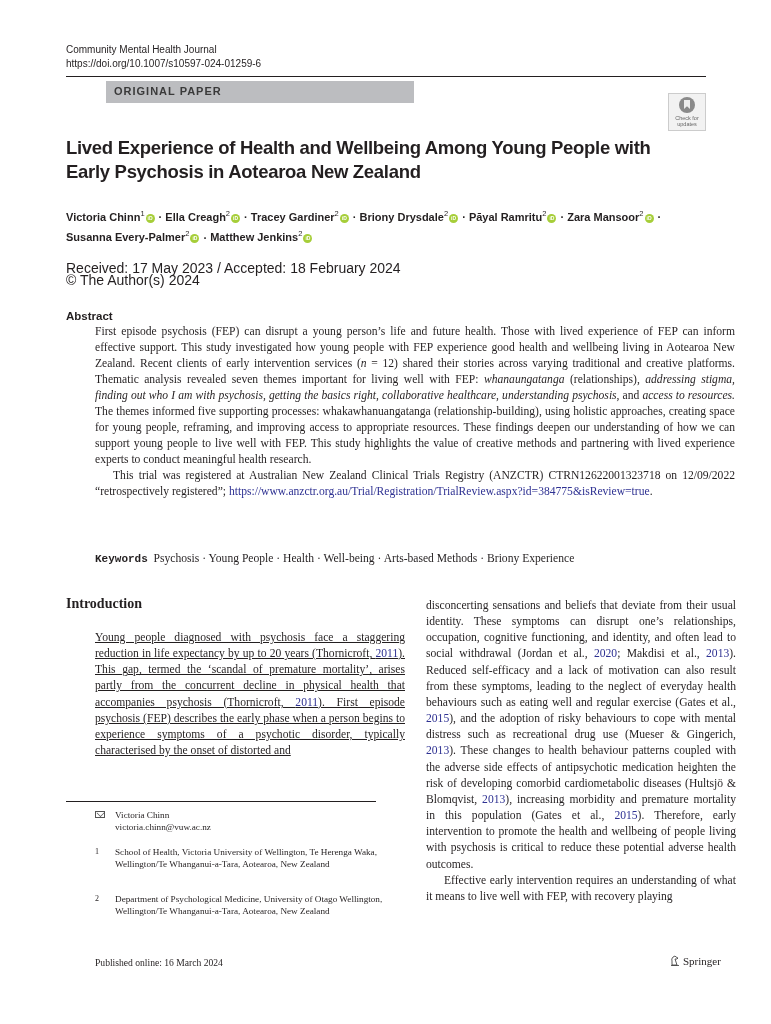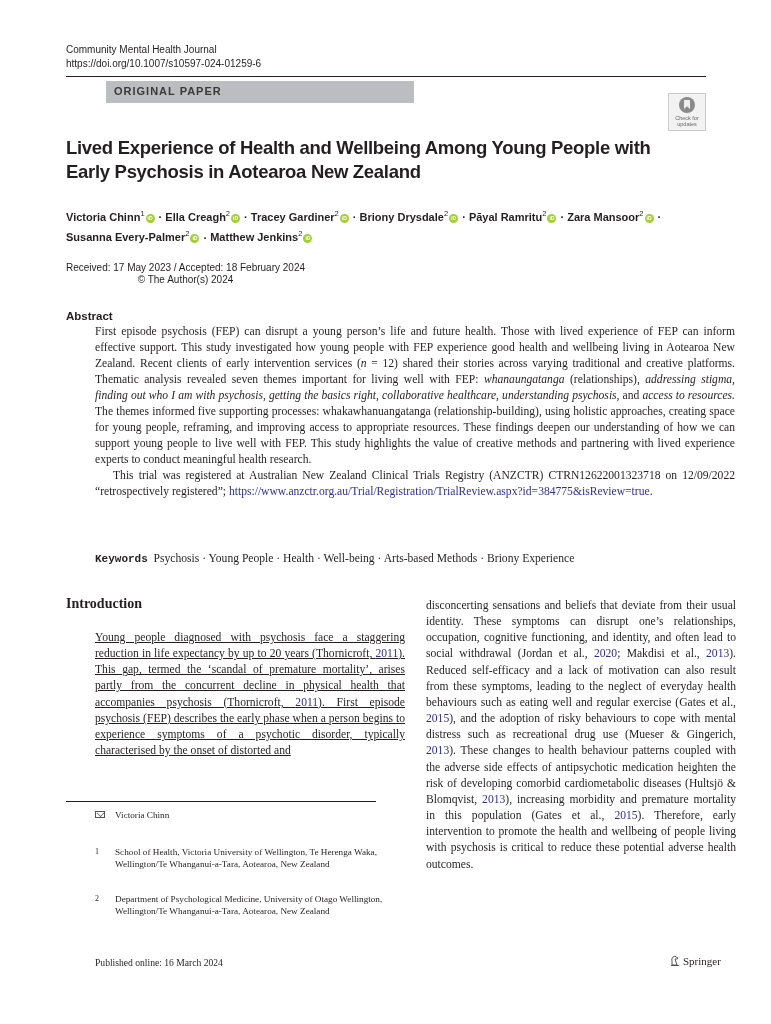--- a/index.html
+++ b/index.html
@@ -11,21 +11,21 @@
   .banner { position:absolute; left:66px; top:81px; width:308px; height:22px; background:#bcbdc0;margin-left:40px; }
   .banner span { position:absolute; left:8px; top:4px; font-size:11px; font-weight:bold; letter-spacing:1px; color:#3a3a3a; }
   .cfu { position:absolute; left:668px; top:93px; width:36px; height:36px; background:#f2f2f2; border:1px solid #ccc; text-align:center; }
   .cfu .ic { display:block; width:16px; height:16px; margin:3px auto 0; border-radius:50%; background:#8a8a8a; position:relative; }
   .cfu .ic:after { content:""; position:absolute; left:5px; top:3px; width:6px; height:9px; background:#eee; clip-path: polygon(0 0,100% 0,100% 100%,50% 70%,0 100%); }
   .cfu .lbl { font-size:5.5px; color:#666; line-height:6px; display:block; margin-top:2px; }
   .title { position:absolute; left:66px; top:136px; width:620px; font-size:18.5px; font-weight:bold; line-height:24px; letter-spacing:-0.3px; }
   .authors { position:absolute; left:66px; top:205px; width:640px; font-size:11px; font-weight:bold; line-height:17px; }
   .authors sup { font-size:7.5px; font-weight:normal; }
   .orcid { display:inline-block; width:9px; height:9px; border-radius:50%; background:#a6ce39; color:#fff; font-size:5px; line-height:9px; text-align:center; vertical-align:1px; margin:0 1px; font-weight:bold; }
-  .dates { position:absolute; left:66px; top:262px; font-size:10px; line-height:12px;text-align:center; }
+  .dates { position:absolute; left:66px; top:262px; font-size:14px; line-height:12px; }
   .abs-h { position:absolute; left:66px; top:310px; font-size:11.5px; font-weight:bold; }
   .abs { position:absolute; left:66px; top:324px; width:640px; font-size:11.6px; line-height:16px; text-align:justify; }
   .abs p { margin:0; }
   .abs p.indent { text-indent:18px; }
   a.link { color:#2e3192; text-decoration:none; }
   .kw { position:absolute; left:66px; top:552px; font-size:11.6px; }
   .kw b { font-family:Liberation Mono, monospace; font-size:11px; }
   .intro-h { position:absolute; left:66px; top:596px; font-size:14px; font-weight:bold;font-family:Liberation Serif, serif; }
   .col { position:absolute; width:310px; font-size:11.6px; line-height:16.15px; text-align:justify; }
   .col p { margin:0; }
@@ -79,27 +79,29 @@
 </div>
 
 <div class="intro-h sans">Introduction</div>
 
 <div class="col col1 serif">
   <p><span>Young people diagnosed with psychosis face a staggering reduction in life expectancy by up to 20 years (Thornicroft, </span><a class="link">2011</a><span>). This gap, termed the ‘scandal of premature mortality’, arises partly from the concurrent decline in physical health that accompanies psychosis (Thornicroft, </span><a class="link">2011</a><span>). First episode psychosis (FEP) describes the early phase when a person begins to experience symptoms of a psychotic disorder, typically characterised by the onset of distorted and</span></p>
 </div>
 
 <div class="col col2 serif">
   <p><span>disconcerting sensations and beliefs that deviate from their usual identity. These symptoms can disrupt one’s relationships, occupation, cognitive functioning, and identity, and often lead to social withdrawal (Jordan et al., </span><a class="link">2020</a><span>; Makdisi et al., </span><a class="link">2013</a><span>). Reduced self-efficacy and a lack of motivation can also result from these symptoms, leading to the neglect of everyday health behaviours such as eating well and regular exercise (Gates et al., </span><a class="link">2015</a><span>), and the adoption of risky behaviours to cope with mental distress such as recreational drug use (Mueser &amp; Gingerich, </span><a class="link">2013</a><span>). These changes to health behaviour patterns coupled with the adverse side effects of antipsychotic medication heighten the risk of developing comorbid cardiometabolic diseases (Hultsjö &amp; Blomqvist, </span><a class="link">2013</a><span>), increasing morbidity and premature mortality in this population (Gates et al., </span><a class="link">2015</a><span>). Therefore, early intervention to promote the health and wellbeing of people living with psychosis is critical to reduce these potential adverse health outcomes.</span></p>
+  <p class="indent">Effective early intervention requires an understanding of what it means to live well with FEP, with recovery playing</p>
 </div>
 
 <div class="fnrule"></div>
 <div class="fn serif" style="top:809px">
   <span class="env"></span>
   <div class="body">
     <div>Victoria Chinn</div>
+    <div>victoria.chinn@vuw.ac.nz</div>
   </div>
 </div>
 <div class="fn serif" style="top:846px">
   <span class="mark">1</span>
   <div class="body">School of Health, Victoria University of Wellington, Te Herenga Waka, Wellington/Te Whanganui-a-Tara, Aotearoa, New Zealand</div>
 </div>
 <div class="fn serif" style="top:893px">
   <span class="mark">2</span>
   <div class="body">Department of Psychological Medicine, University of Otago Wellington, Wellington/Te Whanganui-a-Tara, Aotearoa, New Zealand</div>
 </div>

